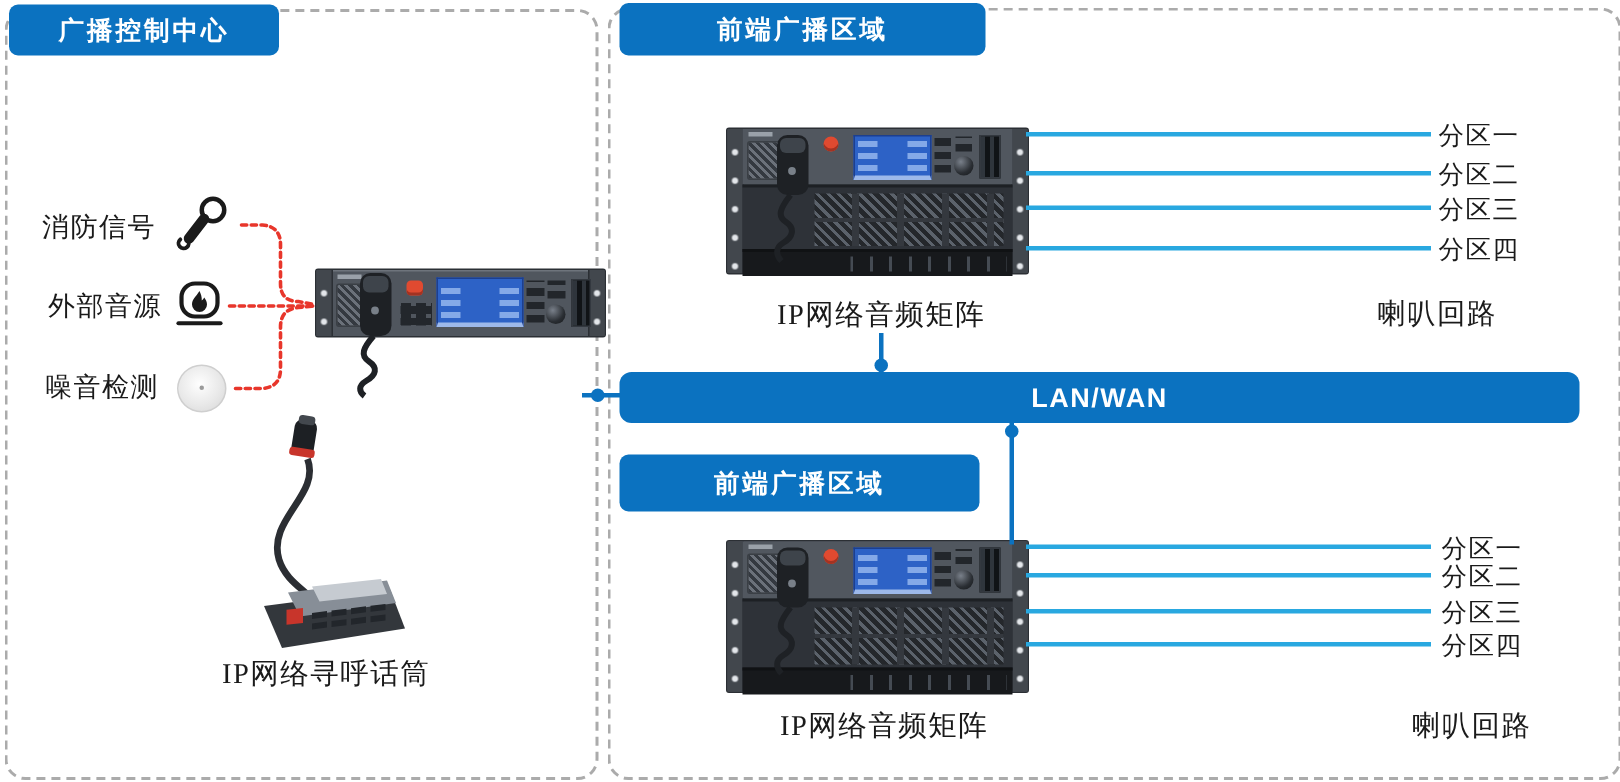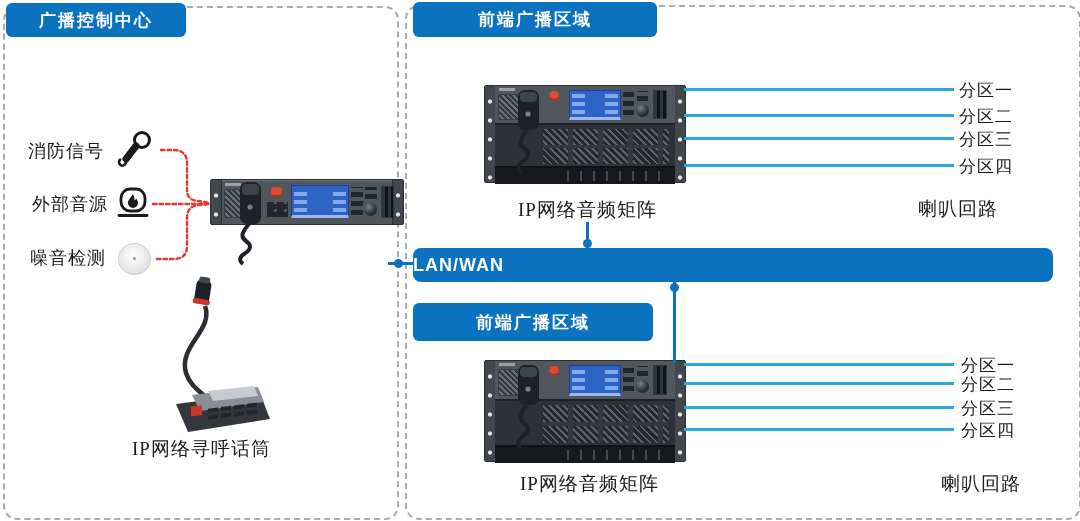--- a/index.html
+++ b/index.html
@@ -16,21 +16,21 @@
   .hdr{position:absolute;background:#0b72c0;color:#fff;font-weight:bold;font-size:17px;
        letter-spacing:2px;display:flex;align-items:center;justify-content:center;
        border-radius:6px;z-index:6;}
   .hdr-left{left:6px;top:3px;width:180px;height:34px;}
   .hdr-rt{left:413px;top:2px;width:244px;height:35px;}
   .hdr-rb{left:413px;top:303px;width:240px;height:38px;}
 
   
   .bus{position:absolute;left:413px;top:248px;width:640px;height:34px;background:#0b72c0;
        border-radius:8px;color:#fff;font-weight:bold;font-size:18px;letter-spacing:1px;
-       display:flex;align-items:center;z-index:5;}
+       display:flex;align-items:center;justify-content:center;z-index:5;}
 
   
   .bline{position:absolute;background:#0b72c0;z-index:4;}
   .bdot{position:absolute;width:9px;height:9px;border-radius:50%;background:#0b72c0;z-index:7;}
   .zline{position:absolute;height:3px;background:#29a8e0;z-index:3;}
 
   
   .lbl{position:absolute;white-space:nowrap;}
   .lbl-dev{font-size:19px;letter-spacing:1px;font-family:Liberation Serif, serif;}
   .lbl-zone{font-size:17px;letter-spacing:1px;}
@@ -159,21 +159,21 @@
       <rect x="60" y="140" width="10" height="4"></rect>
         <rect x="73" y="140" width="10" height="4"></rect>
       <rect x="86" y="140" width="10" height="4"></rect>
         <rect x="99" y="140" width="10" height="4"></rect>
       <rect x="60" y="147" width="10" height="4"></rect>
         <rect x="73" y="147" width="10" height="4"></rect>
       <rect x="86" y="147" width="10" height="4"></rect>
         <rect x="99" y="147" width="10" height="4"></rect>
     </g>
   </svg>
-  <div class="lbl lbl-dev" style="left:132px;top:436px;">IP网络寻呼话筒</div>
+  <div class="lbl lbl-dev" style="left:148px;top:436px;">IP网络寻呼话筒</div>
 
   <div class="bus">
     <span>LAN/WAN</span>
   </div>
 
   <div class="bline" style="left:388px;top:262px;width:26px;height:3px;"></div>
   <div class="bdot" style="left:394px;top:259px;"></div>
   <div class="bline" style="left:586px;top:222px;width:3px;height:27px;"></div>
   <div class="bdot" style="left:583px;top:239px;"></div>
   <div class="bline" style="left:673px;top:282px;width:3px;height:81px;"></div>

